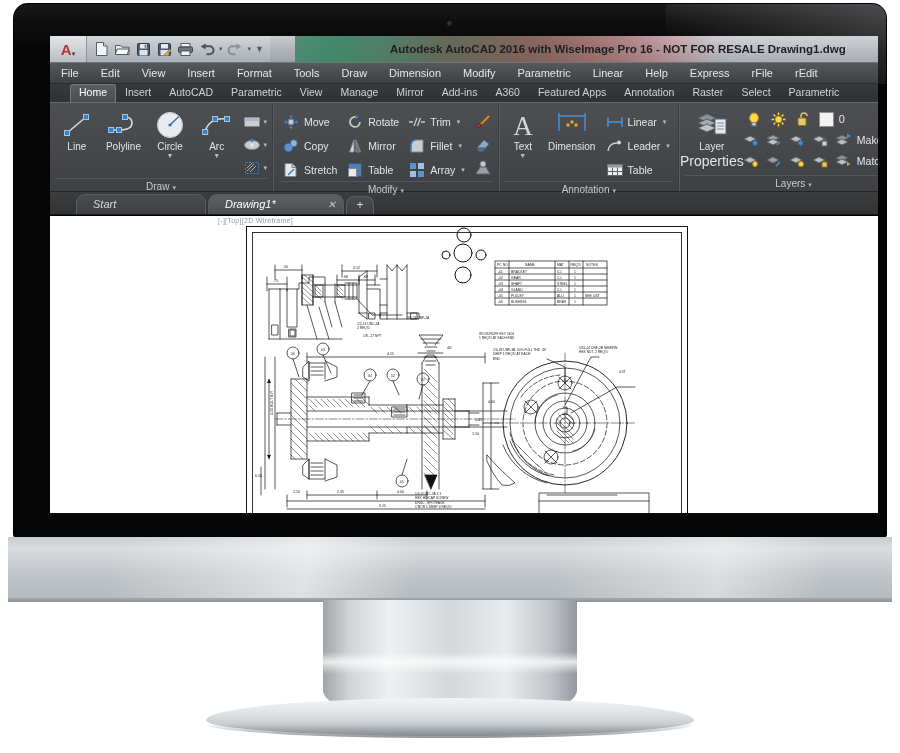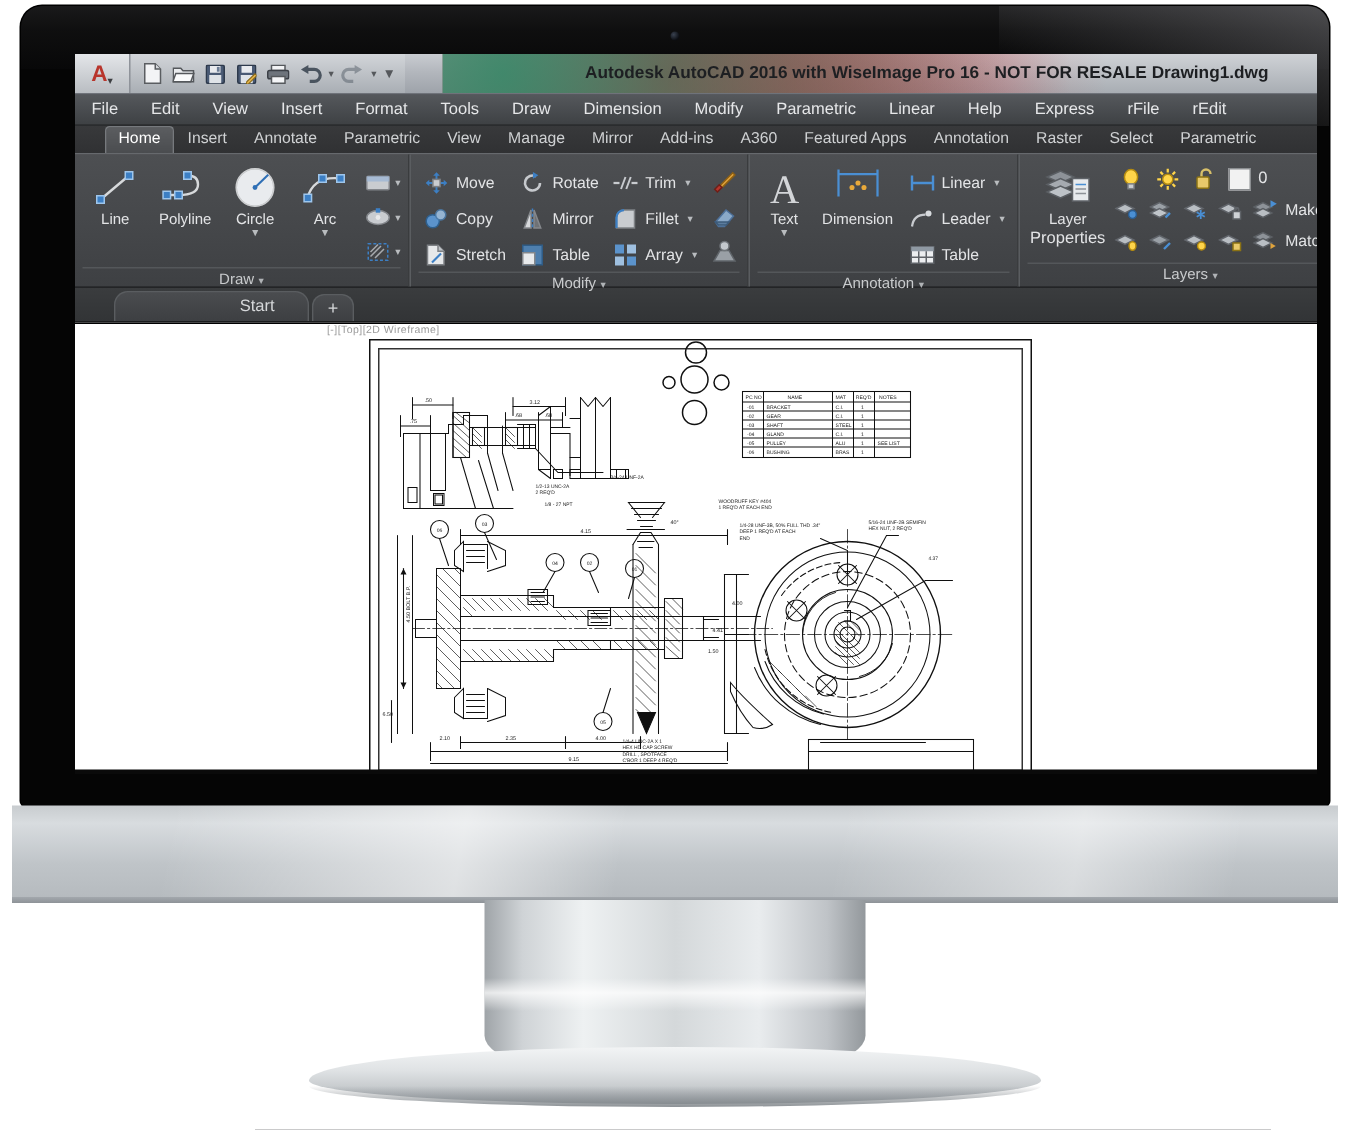--- a/index.html
+++ b/index.html
@@ -167,21 +167,21 @@
   
   .filetabs{
     height:22px;display:flex;align-items:flex-end;padding-left:26px;gap:2px;
     background:linear-gradient(180deg,#3a3c3e,#323436);
     border-bottom:1px solid #1a1b1c;
   }
   .ftab{
     position:relative;height:19px;line-height:19px;font-size:11px;color:#d6d8da;
     padding:0 22px 0 16px;border-radius:9px 9px 0 0;
     background:linear-gradient(180deg,#4a4c4f,#3d3f42);
-    border:1px solid #5a5d60;border-bottom:none;min-width:90px;text-align:right;
+    border:1px solid #5a5d60;border-bottom:none;min-width:90px;text-align:left;font-style:italic;
   }
   .ftab.active{background:linear-gradient(180deg,#5e6164,#4b4e51);color:#fff;}
   .ftab .x{position:absolute;right:7px;top:0;font-size:10px;color:#c6c9cb;}
   .ftab-add{
     width:26px;height:17px;line-height:16px;text-align:center;font-size:12px;color:#d6d8da;
     background:linear-gradient(180deg,#4a4c4f,#3d3f42);border:1px solid #5a5d60;border-bottom:none;
     border-radius:8px 8px 0 0;
   }
   
   .canvas{
@@ -288,21 +288,21 @@
           <div class="menu-item">Linear</div>
           <div class="menu-item">Help</div>
           <div class="menu-item">Express</div>
           <div class="menu-item">rFile</div>
           <div class="menu-item">rEdit</div>
         </div>
 
         <div class="ribtabs">
           <div class="ribtab active">Home</div>
           <div class="ribtab">Insert</div>
-          <div class="ribtab">Annotate</div>
+          <div class="ribtab">AutoCAD</div>
           <div class="ribtab">Parametric</div>
           <div class="ribtab">View</div>
           <div class="ribtab">Manage</div>
           <div class="ribtab">Mirror</div>
           <div class="ribtab">Add-ins</div>
           <div class="ribtab">A360</div>
           <div class="ribtab">Featured Apps</div>
           <div class="ribtab">Annotation</div>
           <div class="ribtab">Raster</div>
           <div class="ribtab">Select</div>
@@ -586,21 +586,21 @@
                       <path d="M3 7l9-4 9 4-9 4z" fill="#8d9298" stroke="#5a5e63"></path>
                       <path d="M3 12l9-4 9 4-9 4z" fill="#a5aab0" stroke="#5a5e63"></path>
                       <path d="M3 17l9-4 9 4-9 4z" fill="#bdc2c7" stroke="#5a5e63"></path>
                       <rect x="20" y="8" width="11" height="15" fill="#e7eaed" stroke="#5f6368"></rect>
                       <line x1="22" y1="12" x2="29" y2="12" stroke="#4a8fd4"></line>
                       <line x1="22" y1="15" x2="29" y2="15" stroke="#8d9298"></line>
                       <line x1="22" y1="18" x2="29" y2="18" stroke="#8d9298"></line>
                     </svg>
                 </span>
                 <span>Layer</span>
-                <span style="font-size:11px">Properties</span>
+                <span style="font-size:14px">Properties</span>
               </div>
               <div style="display:flex;flex-direction:column;gap:1px;padding-top:1px">
                 <div class="layer-top">
                   <span class="icnbtn">
                     <svg width="14" height="15" viewBox="0 0 14 15">
                         <ellipse cx="7" cy="6" rx="4.4" ry="5" fill="#ffd54a" stroke="#b38a10"></ellipse>
                         <rect x="5" y="10.6" width="4" height="3.2" fill="#c9ccd0" stroke="#7d8084"></rect>
                       </svg>
                   </span>
                   <span class="icnbtn">
@@ -706,20 +706,24 @@
               </div>
             </div>
             <div class="panel-title"><span>Layers</span><span class="caret">▾</span></div>
           </div>
         </div>
 
         <div class="filetabs">
           <div class="ftab">
             <span>Start</span>
           </div>
+          <div class="ftab active" style="min-width:96px">
+            <span>Drawing1*</span>
+            <span class="x">✕</span>
+          </div>
           <div class="ftab-add">+</div>
         </div>
 
         <div class="canvas">
           <div class="vp-label">[-][Top][2D Wireframe]</div>
 
           <div class="sheet">
             <div class="sheet-inner"></div>
 
             <svg class="dwg-svg" viewBox="0 0 440 292">

